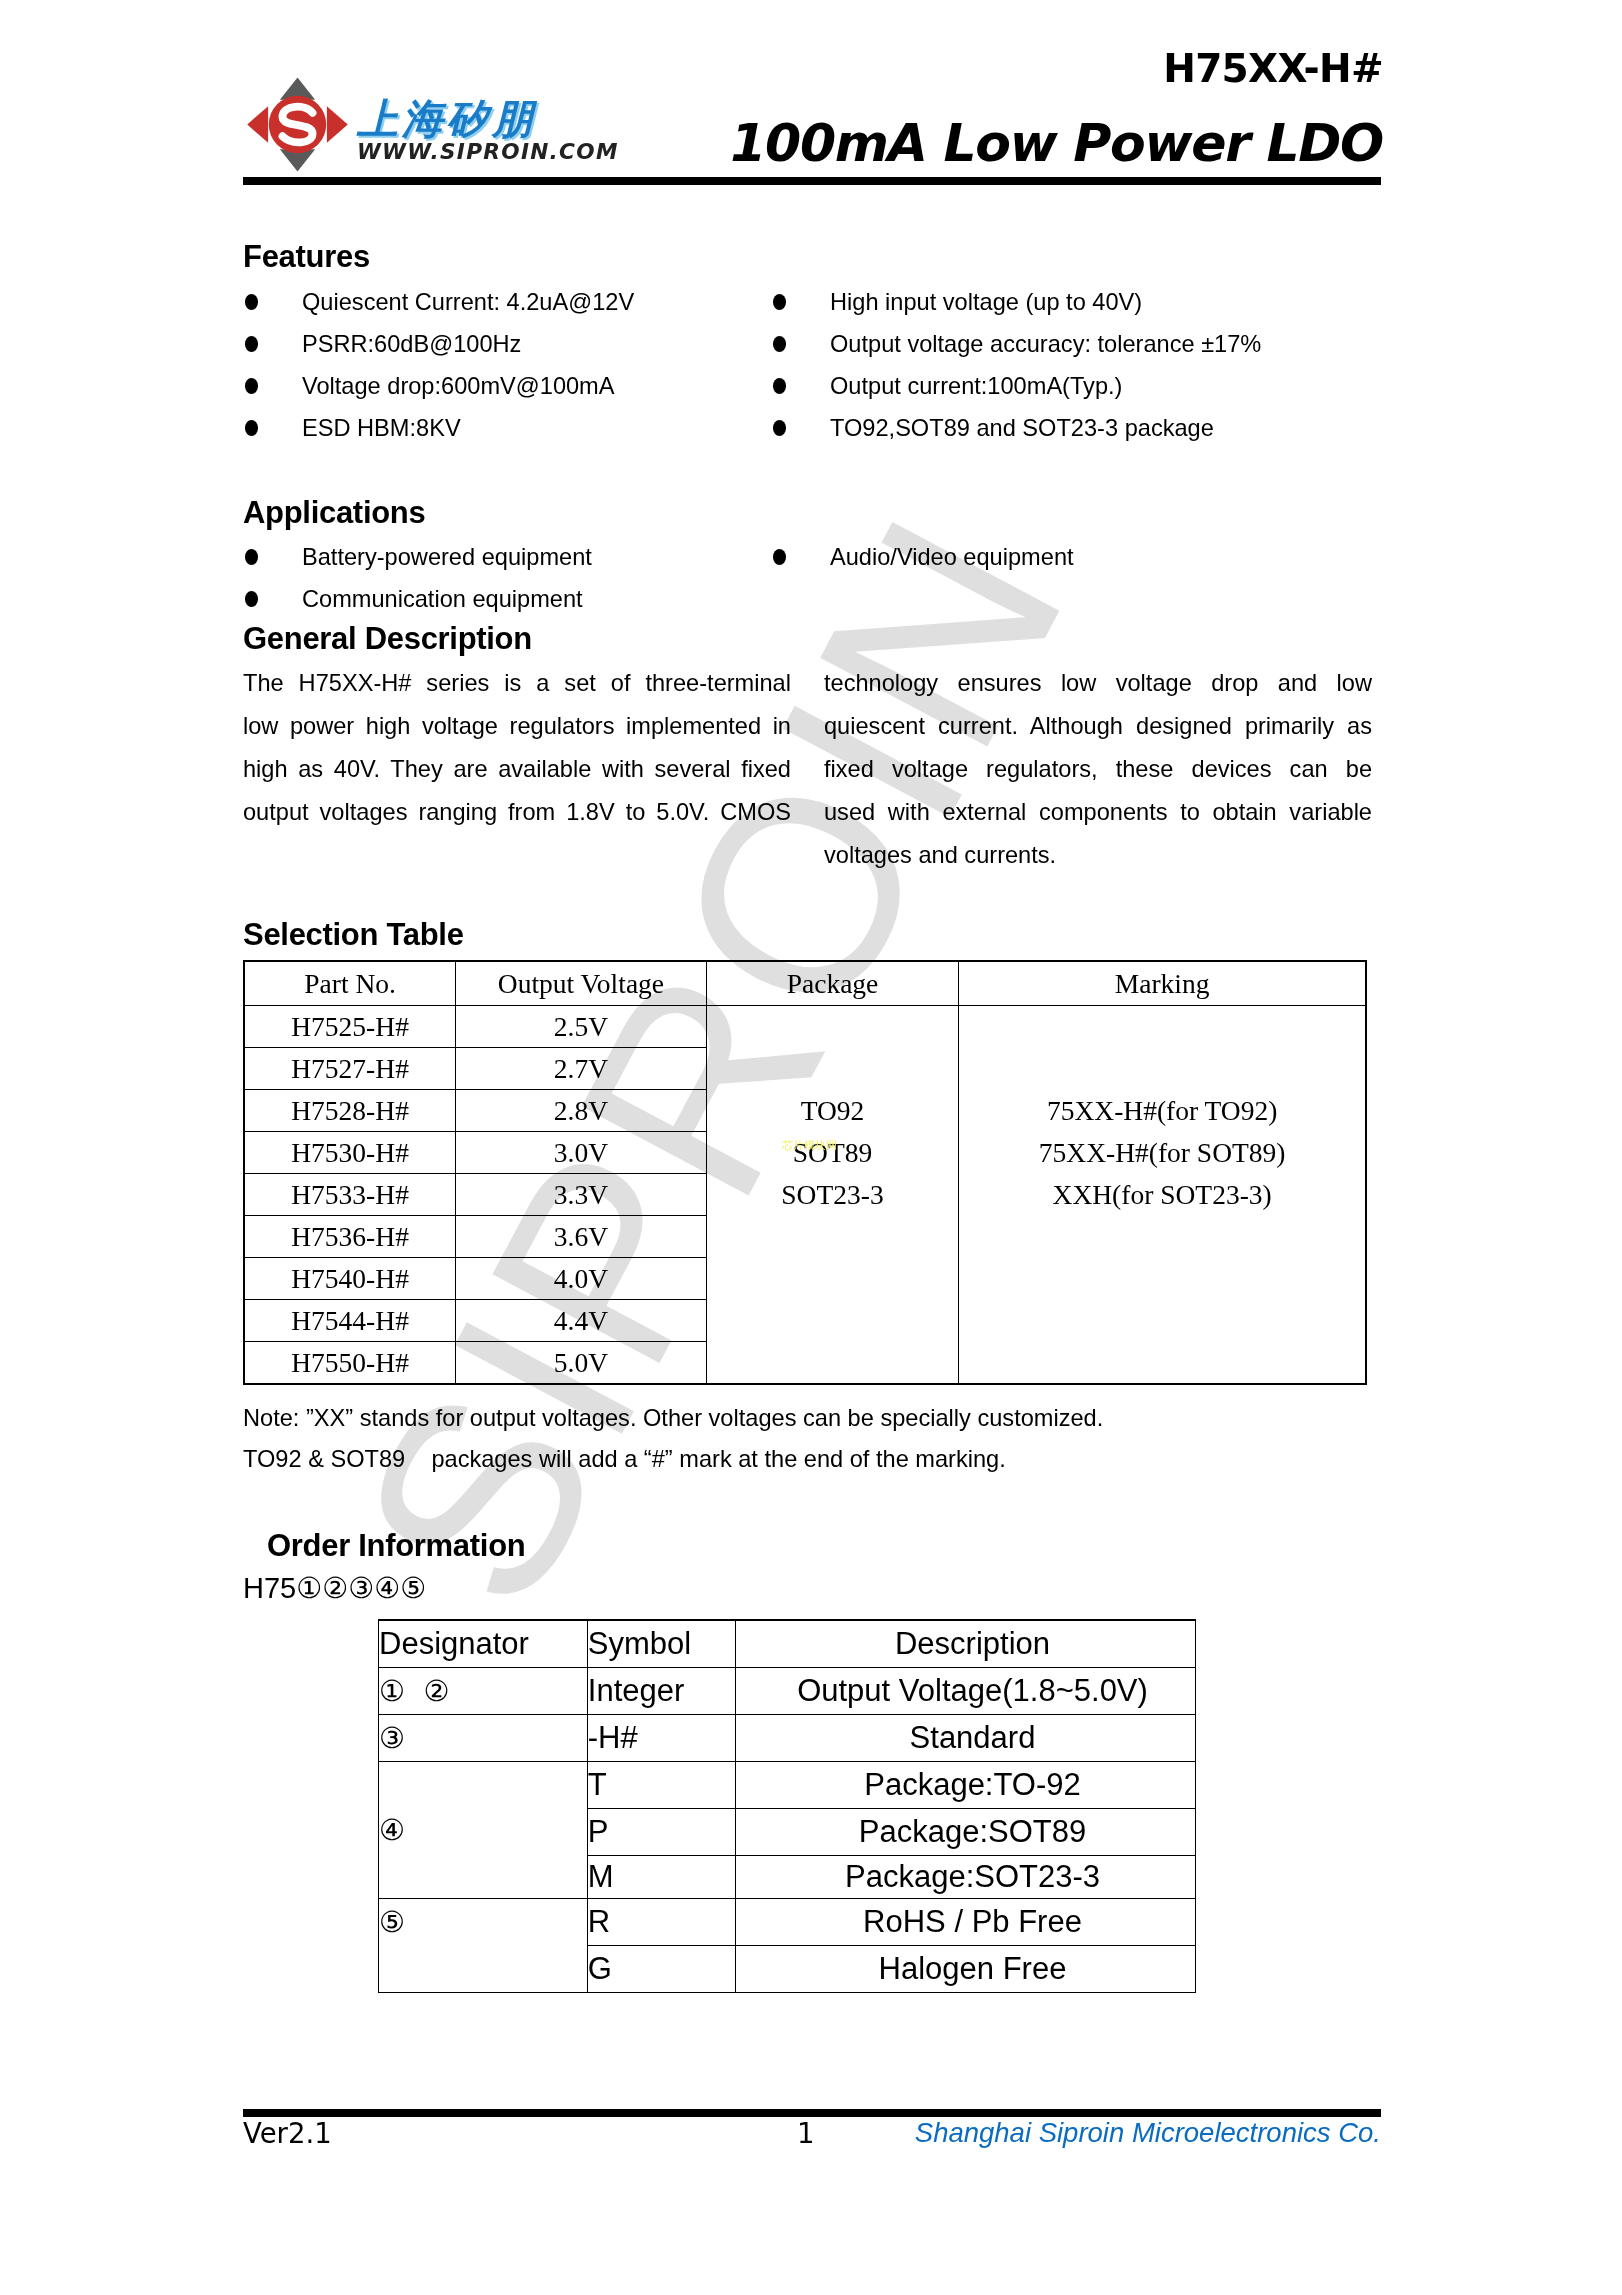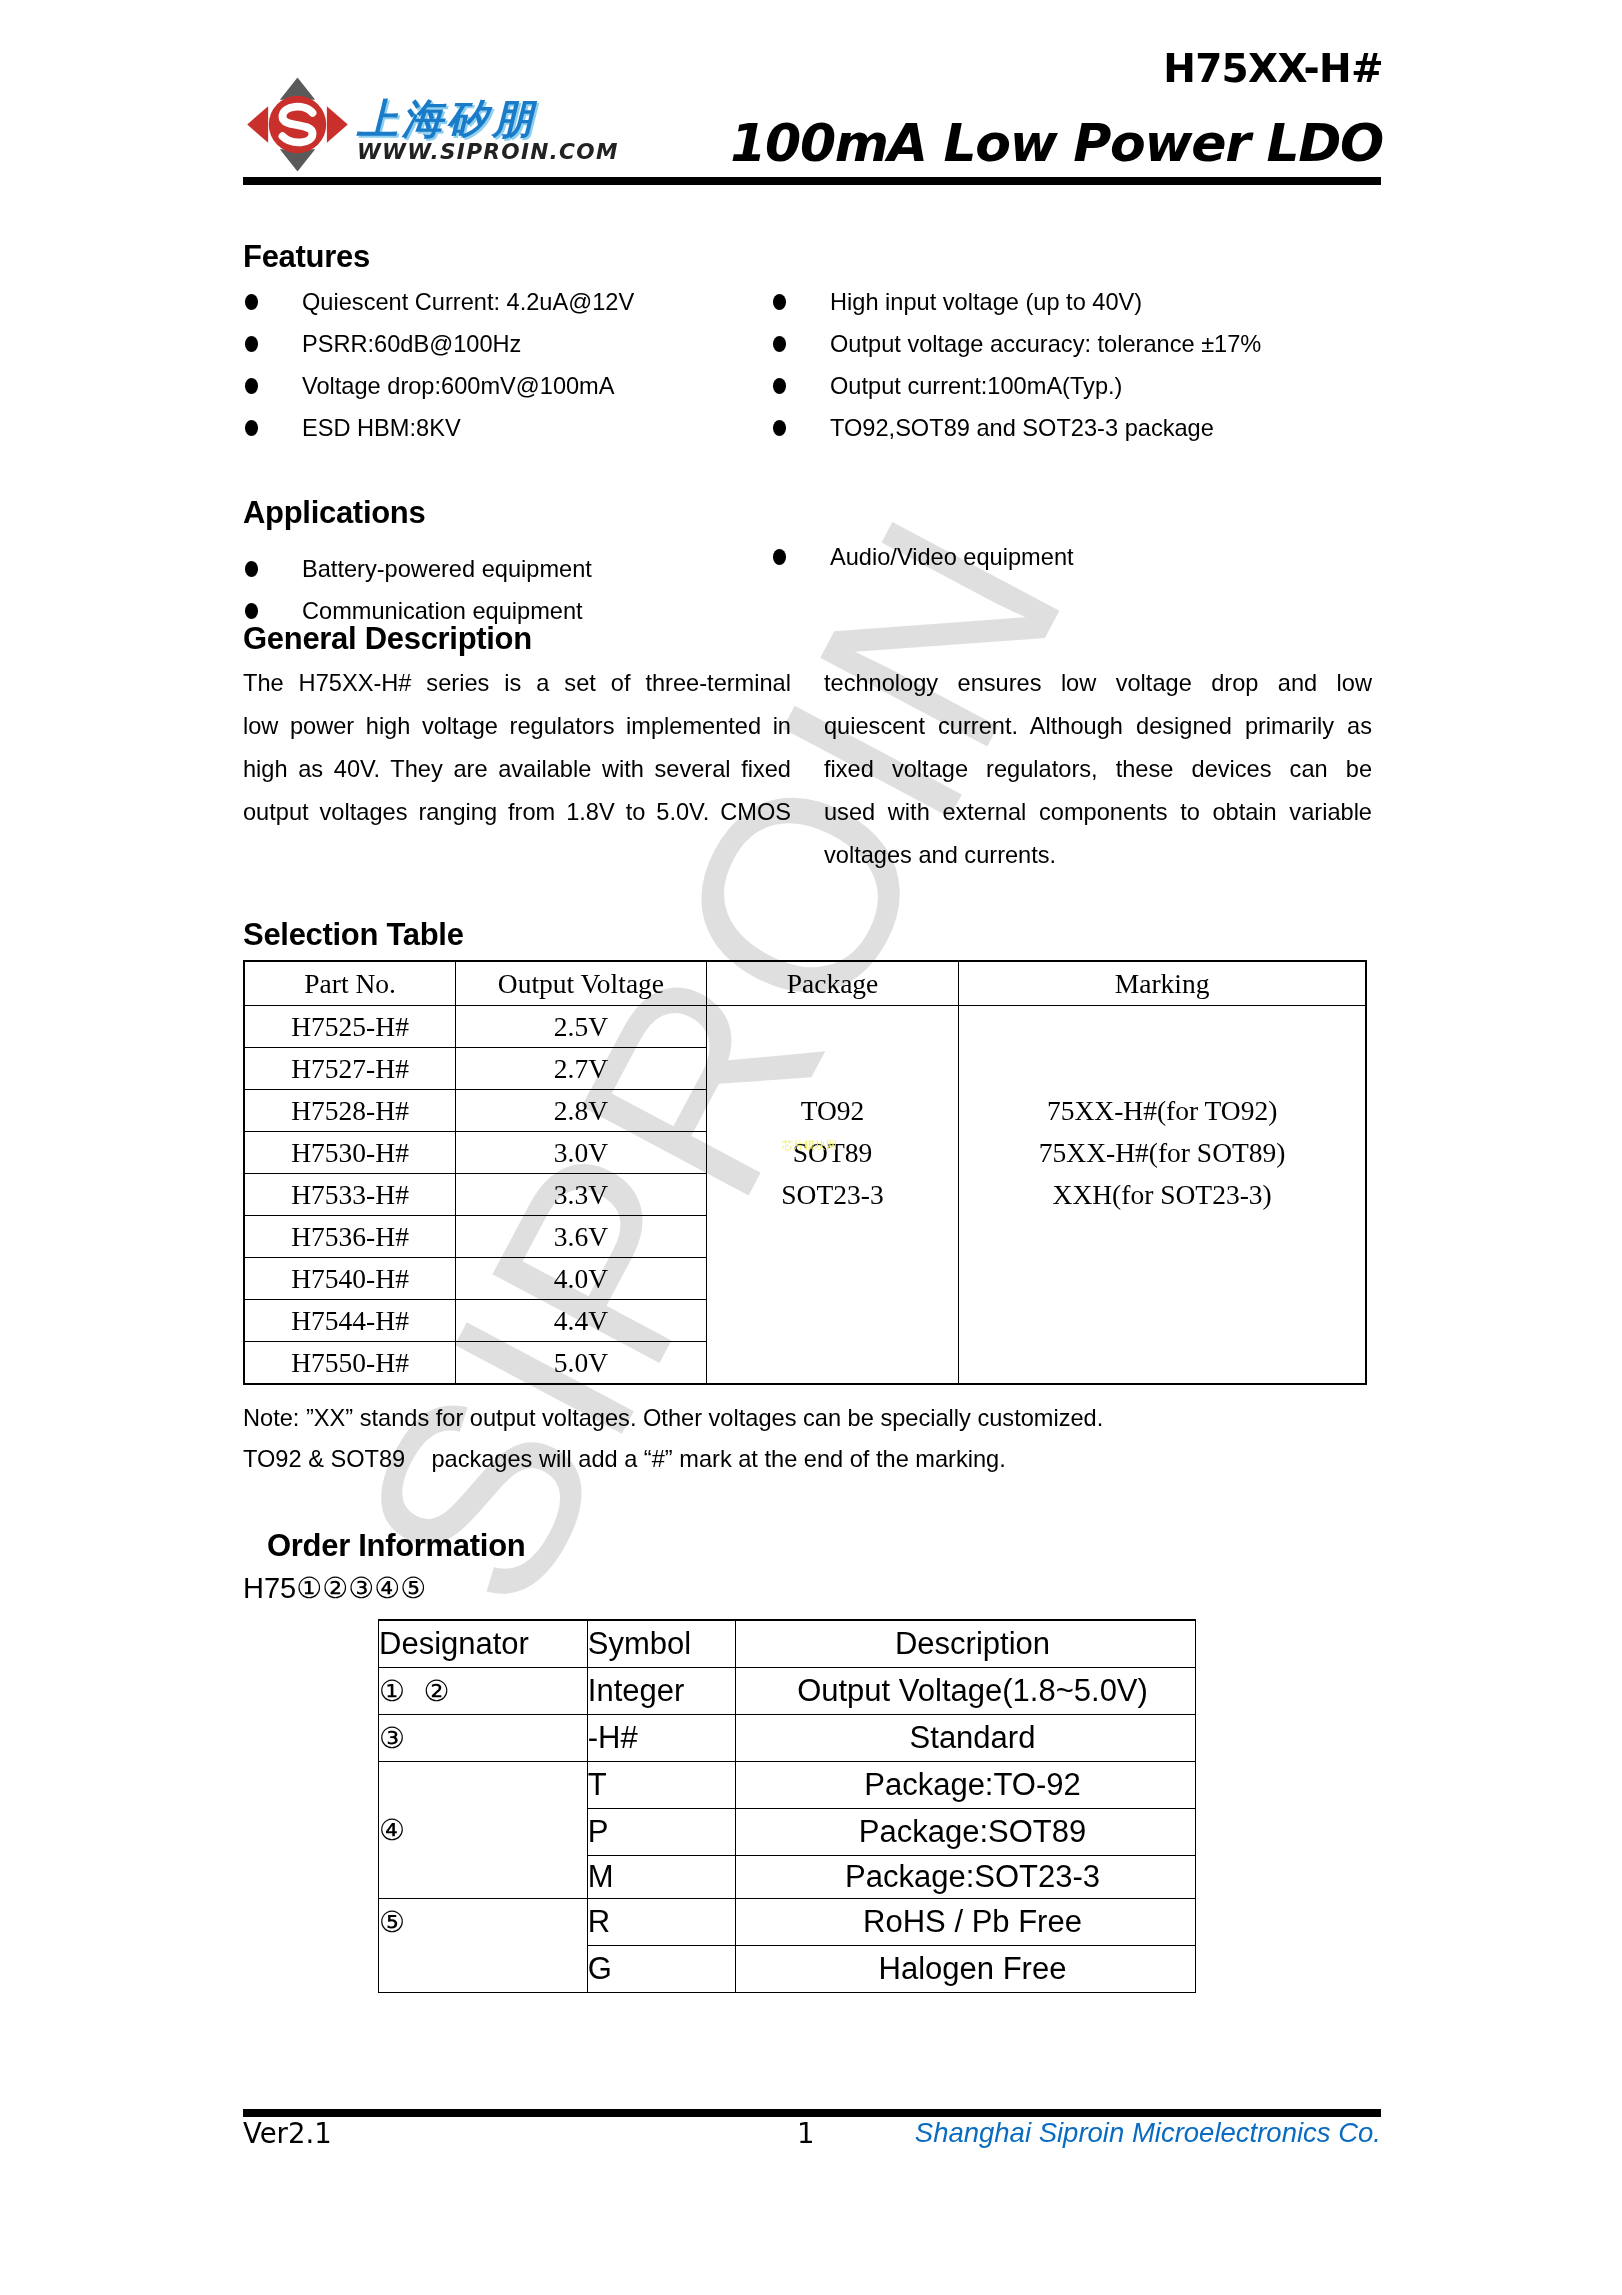--- a/index.html
+++ b/index.html
@@ -79,21 +79,21 @@
   <div class="bullet-row"><span class="bullet-dot"></span><span>ESD HBM:8KV</span></div>
 </div>
 <div class="abs" style="left:773px; top:281px;">
   <div class="bullet-row"><span class="bullet-dot"></span><span>High input voltage (up to 40V)</span></div>
   <div class="bullet-row"><span class="bullet-dot"></span><span>Output voltage accuracy: tolerance ±17%</span></div>
   <div class="bullet-row"><span class="bullet-dot"></span><span>Output current:100mA(Typ.)</span></div>
   <div class="bullet-row"><span class="bullet-dot"></span><span>TO92,SOT89 and SOT23-3 package</span></div>
 </div>
 
 <div class="abs h2" style="left:243px; top:495px;">Applications</div>
-<div class="abs" style="left:245px; top:536px;margin-top:12px;">
+<div class="abs" style="left:245px; top:536px;">
   <div class="bullet-row"><span class="bullet-dot"></span><span>Battery-powered equipment</span></div>
   <div class="bullet-row"><span class="bullet-dot"></span><span>Communication equipment</span></div>
 </div>
 <div class="abs" style="left:773px; top:536px;">
   <div class="bullet-row"><span class="bullet-dot"></span><span>Audio/Video equipment</span></div>
 </div>
 
 <div class="abs h2" style="left:243px; top:621px;">General Description</div>
 <div class="abs desc-col" style="left:243px; top:662px;">
   <span class="ln">The H75XX-H# series is a set of three-terminal</span>

